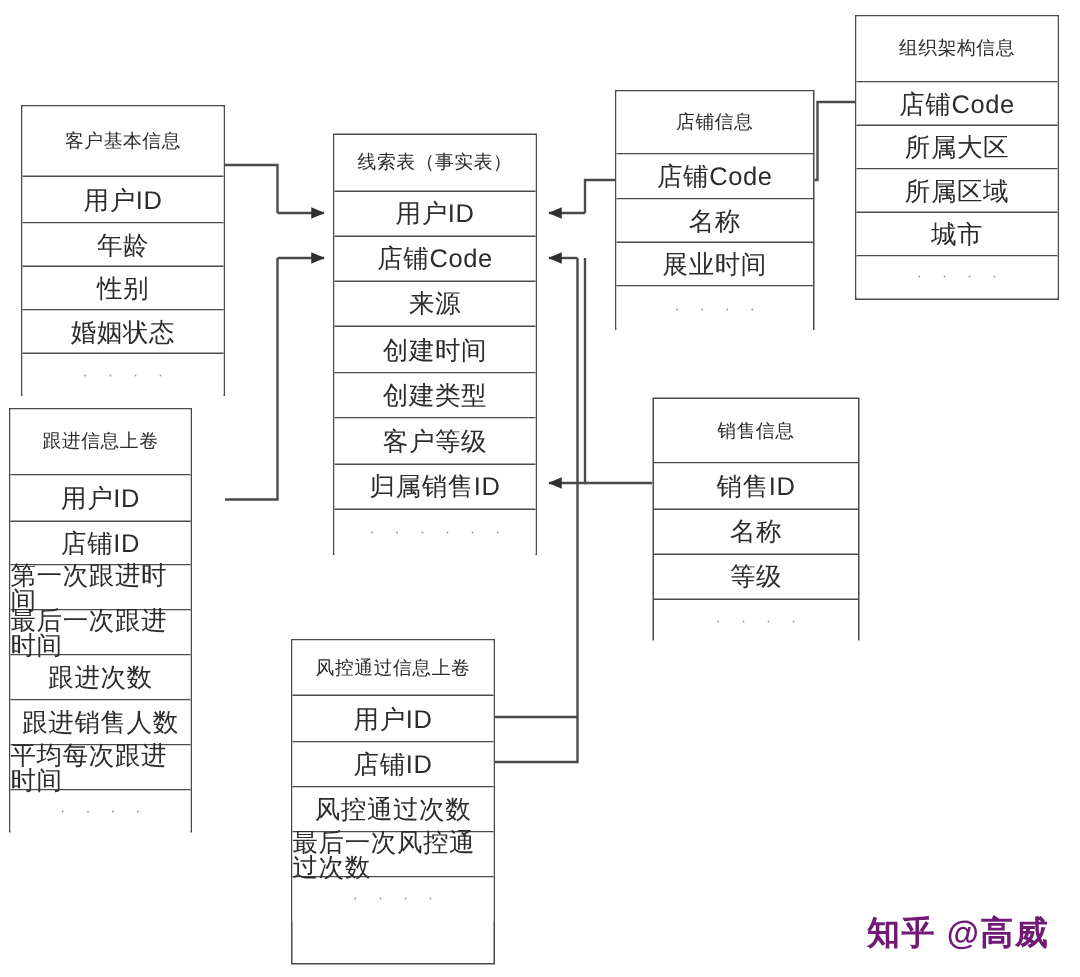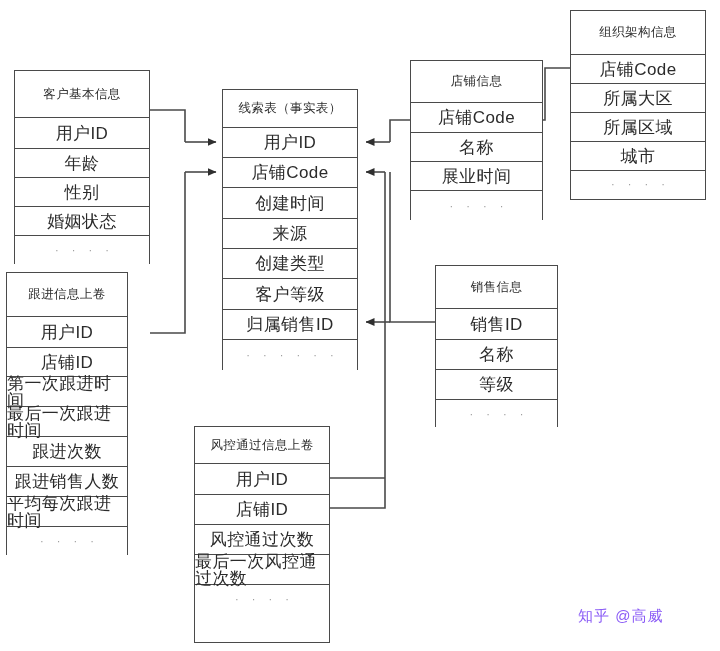--- a/index.html
+++ b/index.html
@@ -41,25 +41,26 @@
   .entity .row.dots{
     color:#9a9a9a;
     font-size:11px;
     letter-spacing:5px;
     text-indent:5px;
   }
 
   .watermark{
     position:absolute;
     z-index:3;
-    color:#8b5cf6;
-    font-size:15px;
+    color:#701a75;
+    font-size:22px;
     letter-spacing:1px;
     white-space:nowrap;
     user-select:none;
+    font-weight:bold;
   }
 </style>
 </head>
 <body>
 
 <div id="canvas">
 
   <svg id="wires" viewBox="0 0 720 651" width="720" height="651">
     <defs>
       <marker id="arrR" markerWidth="9" markerHeight="9" refX="8.5" refY="4.5" orient="auto" markerUnits="userSpaceOnUse">
@@ -116,22 +117,22 @@
     <div class="row" style="height:30px;">跟进次数</div>
     <div class="row" style="height:30px;">跟进销售人数</div>
     <div class="row" style="height:30px;">平均每次跟进时间</div>
     <div class="row dots" style="height:29px;">· · · ·</div>
   </div>
 
   <div class="entity" style="left:222px;top:89px;width:136px;height:281px;">
     <div class="row title" style="height:38px;">线索表（事实表）</div>
     <div class="row" style="height:30px;">用户ID</div>
     <div class="row" style="height:30px;">店铺Code</div>
+    <div class="row" style="height:30px;">来源</div>
     <div class="row" style="height:31px;">创建时间</div>
-    <div class="row" style="height:30px;">来源</div>
     <div class="row" style="height:30px;">创建类型</div>
     <div class="row" style="height:31px;">客户等级</div>
     <div class="row" style="height:30px;text-align:right;">归属销售ID</div>
     <div class="row dots" style="height:31px;">· · · · · ·</div>
   </div>
 
   <div class="entity" style="left:410px;top:60px;width:133px;height:160px;">
     <div class="row title" style="height:42px;">店铺信息</div>
     <div class="row" style="height:30px;">店铺Code</div>
     <div class="row" style="height:29px;">名称</div>
@@ -141,21 +142,21 @@
 
   <div class="entity" style="left:570px;top:10px;width:136px;height:190px;">
     <div class="row title" style="height:44px;">组织架构信息</div>
     <div class="row" style="height:29px;">店铺Code</div>
     <div class="row" style="height:29px;">所属大区</div>
     <div class="row" style="height:29px;">所属区域</div>
     <div class="row" style="height:29px;">城市</div>
     <div class="row dots" style="height:27px;">· · · ·</div>
   </div>
 
-  <div class="entity" style="left:435px;top:265px;width:123px;height:162px;">
+  <div class="entity" style="left:435px;top:265px;width:138px;height:162px;">
     <div class="row title" style="height:43px;">销售信息</div>
     <div class="row" style="height:31px;">销售ID</div>
     <div class="row" style="height:30px;">名称</div>
     <div class="row" style="height:30px;">等级</div>
     <div class="row dots" style="height:28px;">· · · ·</div>
   </div>
 
   <div class="entity" style="left:194px;top:426px;width:136px;height:217px;">
     <div class="row title" style="height:37px;text-align:center;">风控通过信息上卷</div>
     <div class="row" style="height:31px;">用户ID</div>

